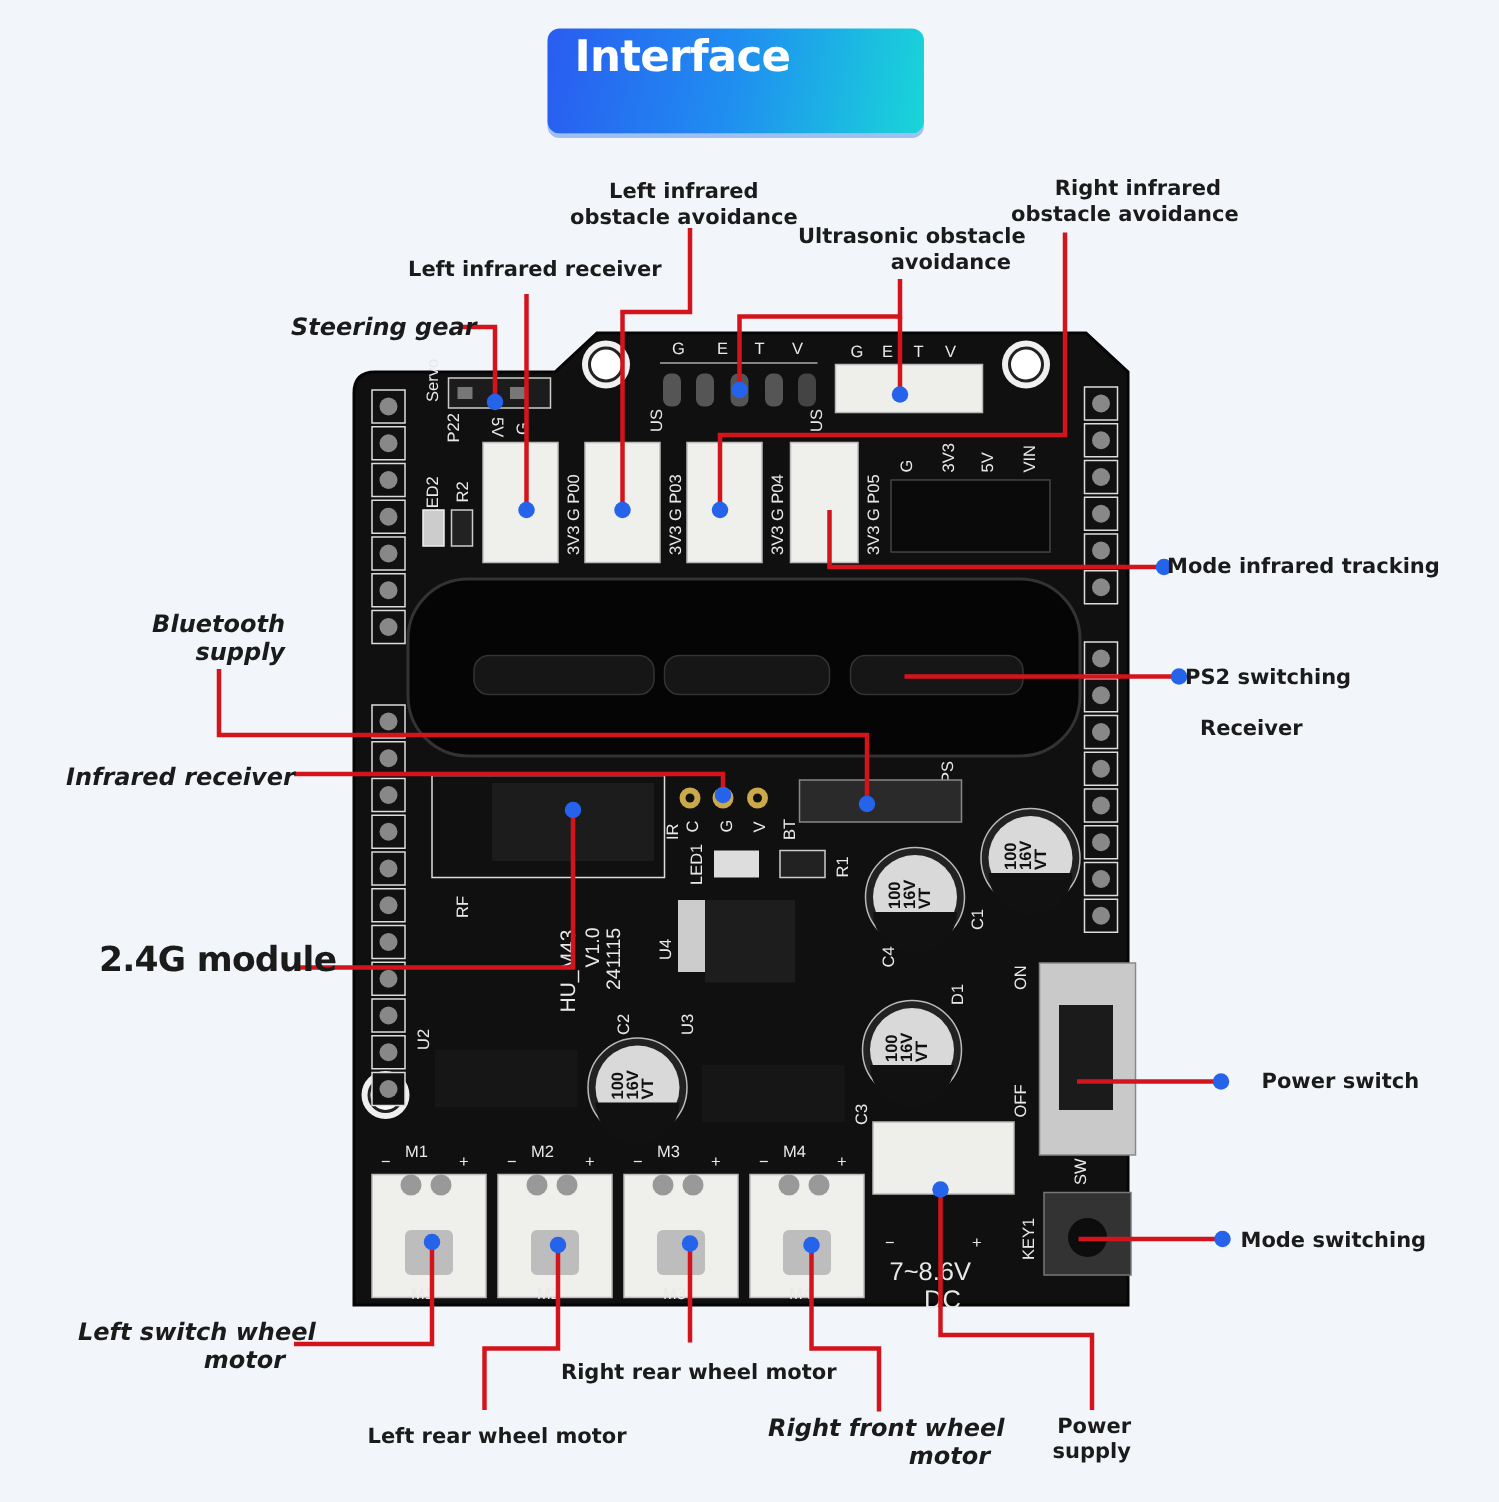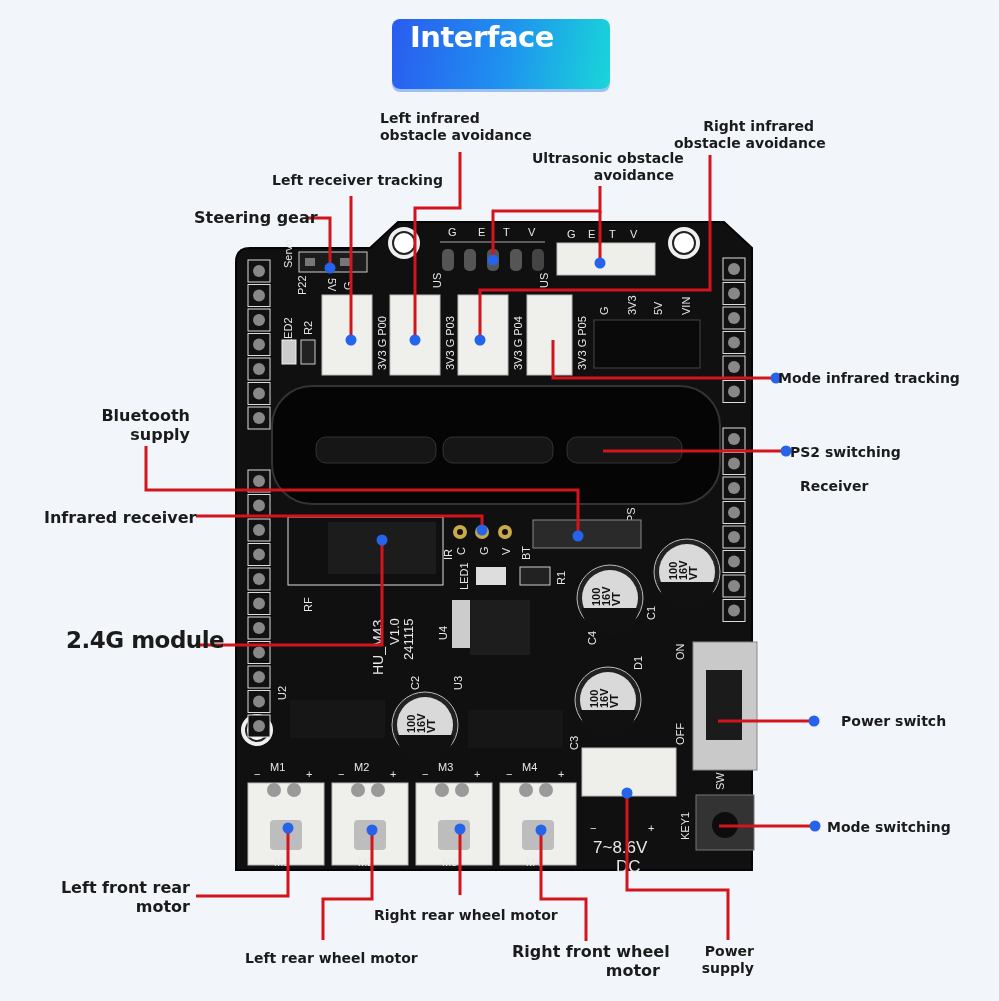--- a/index.html
+++ b/index.html
@@ -1,22 +1,22 @@
 <!DOCTYPE html>
 <html><head>
 <meta charset="utf-8">
 <style>
   html, body { margin:0; padding:0; }
   body { width:999px; height:1001px; background:#f2f6fb; position:relative; overflow:hidden; font-family:"DejaVu Sans", sans-serif; }
-  .title-banner { position:absolute; left:392px; top:19px; width:218px; height:70px; border-radius:8px;
+  .title-banner { position:absolute; left:365px; top:19px; width:251px; height:70px; border-radius:8px;
     background:linear-gradient(100deg,#2a5cf0 0%,#1f8ff0 50%,#19d6d8 100%); box-shadow:0 3px 0 #9fc0f3; }
   .title-line { position:absolute; left:18px; color:#fff; font-weight:bold; font-size:29px; letter-spacing:-0.5px; font-family:"DejaVu Sans", sans-serif; }
   .label { position:absolute; color:#1b1b1b; font-weight:bold; font-size:14px; text-align:right; line-height:17px; white-space:nowrap; }
   .label.big { font-size:23px; letter-spacing:-0.5px; }
-  .label.mid { font-size:16px; line-height:19px;}
+  .label.mid { font-size:16px; line-height:19px;font-style:italic;}
   svg.board { position:absolute; left:0; top:0; }
   .silk { fill:#e8e8e8; font-family:"Liberation Sans", sans-serif; font-size:11px; }
 </style>
 </head>
 <body>
 
 <div class="title-banner">
   <div class="title-line" style="top:1px">Interface</div>
 </div>
 
@@ -324,47 +324,47 @@
       <polyline points="460,895 460,829" fill="none" stroke="#d4141c" stroke-width="3"></polyline>
       <circle cx="460" cy="829" r="5.5" fill="#2563eb"></circle>
       <polyline points="586,941 586,899 541,899 541,830" fill="none" stroke="#d4141c" stroke-width="3"></polyline>
       <circle cx="541" cy="830" r="5.5" fill="#2563eb"></circle>
       <polyline points="728,940 728,890 627,890 627,793" fill="none" stroke="#d4141c" stroke-width="3"></polyline>
       <circle cx="627" cy="793" r="5.5" fill="#2563eb"></circle>
       <circle cx="493" cy="260" r="5.5" fill="#2563eb"></circle>
     </g>
 </svg>
 
-<div class="label" style="left:380px;top:110px;text-align:left">
+<div class="label" style="left:380px;top:120px;text-align:center">
   <div>Left infrared</div>
   <div>obstacle avoidance</div>
 </div>
 <div class="label" style="left:532px;top:150px;width:142px">
   <div>Ultrasonic obstacle</div>
   <div>avoidance</div>
 </div>
 <div class="label" style="left:674px;top:118px;width:140px">
   <div>Right infrared</div>
   <div>obstacle avoidance</div>
 </div>
-<div class="label" style="left:272px;top:172px">Left receiver tracking</div>
+<div class="label" style="left:272px;top:172px">Left infrared receiver</div>
 <div class="label mid" style="left:194px;top:208px">Steering gear</div>
 <div class="label" style="left:778px;top:370px">Mode infrared tracking</div>
 <div class="label mid" style="left:100px;top:406px;width:90px">
   <div>Bluetooth</div>
   <div>supply</div>
 </div>
 <div class="label" style="left:790px;top:444px">PS2 switching</div>
 <div class="label" style="left:800px;top:478px">Receiver</div>
 <div class="label mid" style="left:44px;top:508px">Infrared receiver</div>
 <div class="label big" style="left:66px;top:632px">2.4G module</div>
 <div class="label" style="left:841px;top:713px">Power switch</div>
 <div class="label" style="left:827px;top:819px">Mode switching</div>
 <div class="label mid" style="left:52px;top:878px;width:138px">
-  <div>Left front rear</div>
+  <div>Left switch wheel</div>
   <div>motor</div>
 </div>
 <div class="label" style="left:245px;top:950px">Left rear wheel motor</div>
 <div class="label" style="left:374px;top:907px">Right rear wheel motor</div>
 <div class="label mid" style="left:512px;top:942px;width:148px">
   <div>Right front wheel</div>
   <div>motor</div>
 </div>
 <div class="label" style="left:700px;top:943px;width:54px">
   <div>Power</div>

